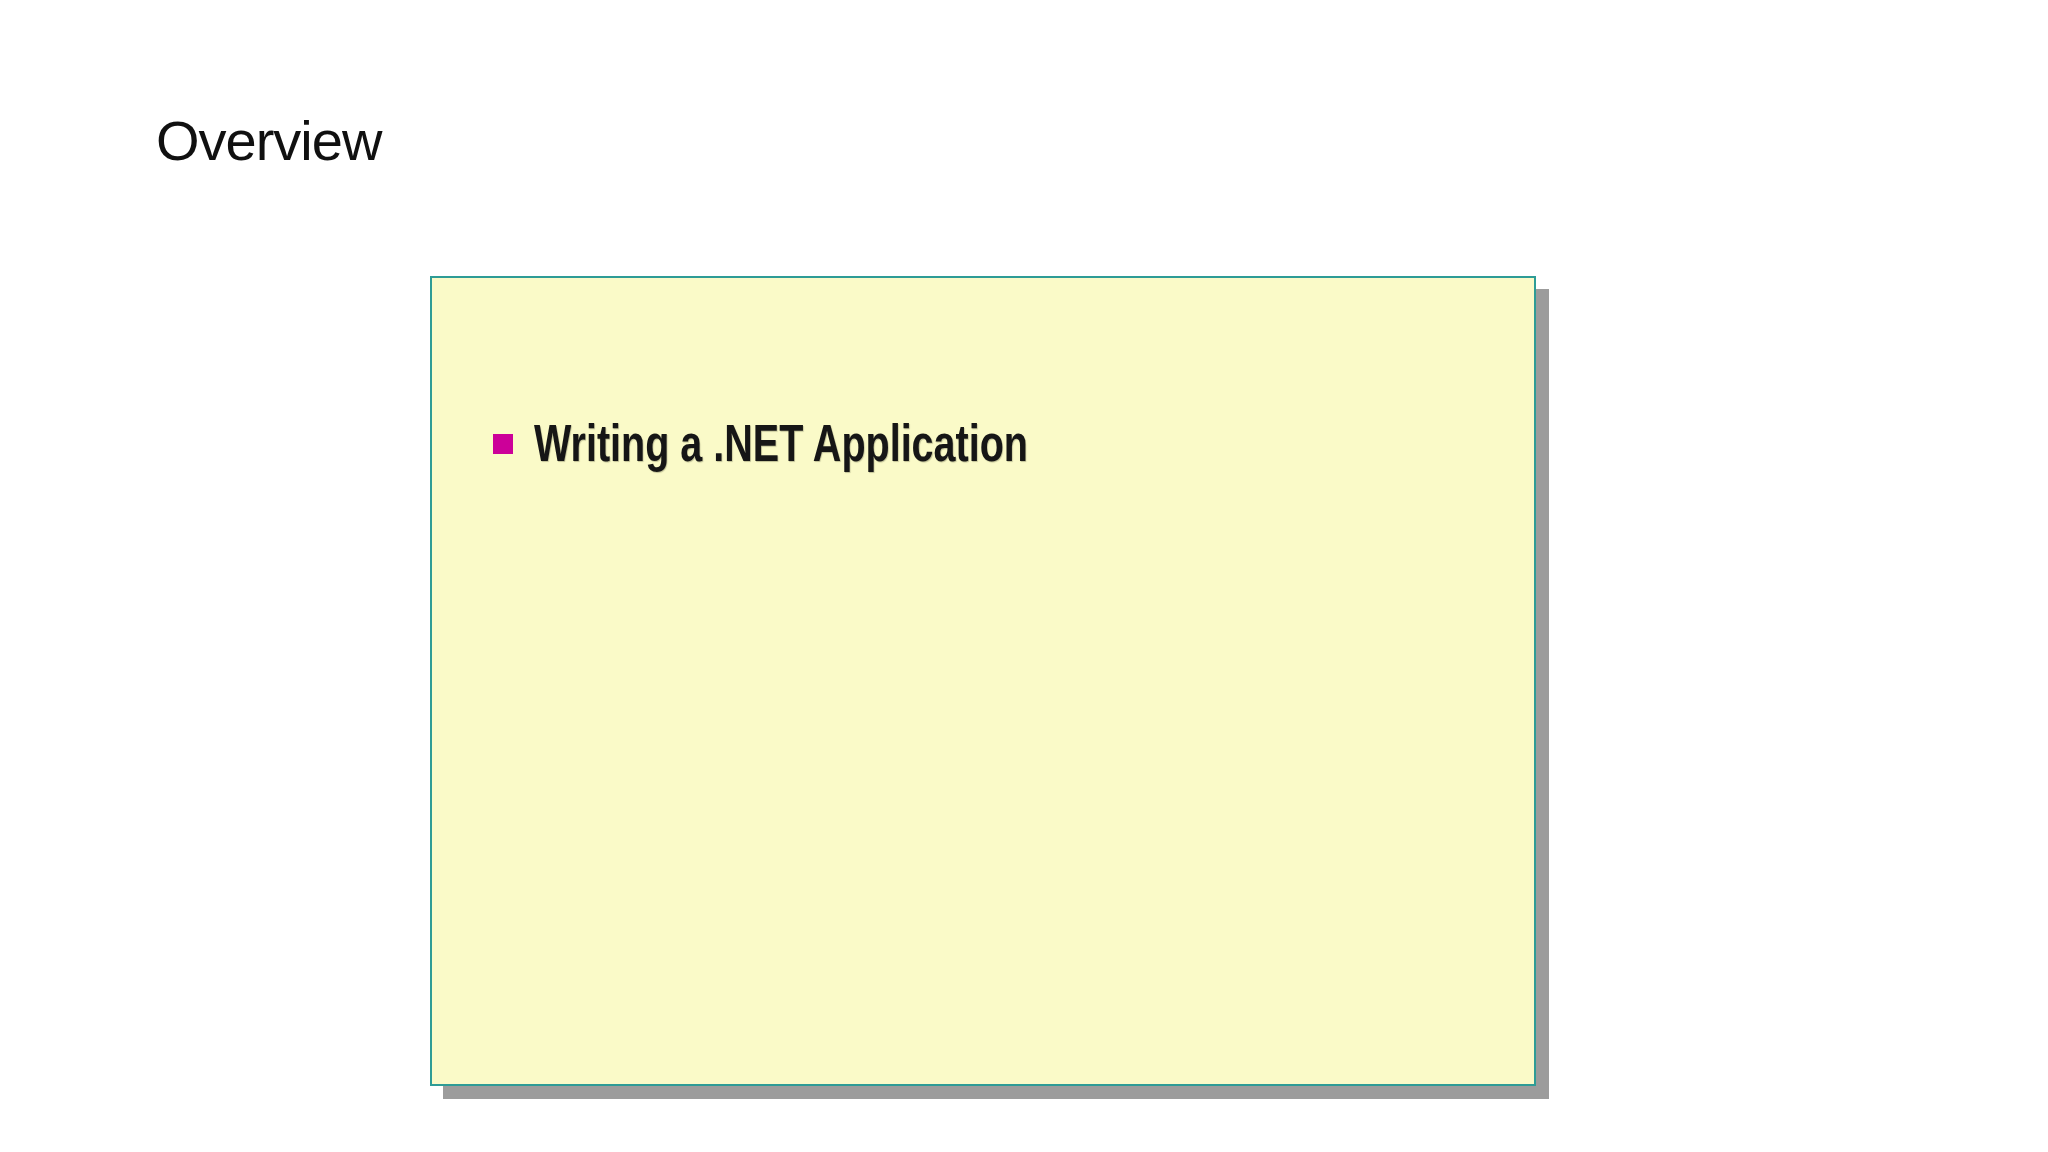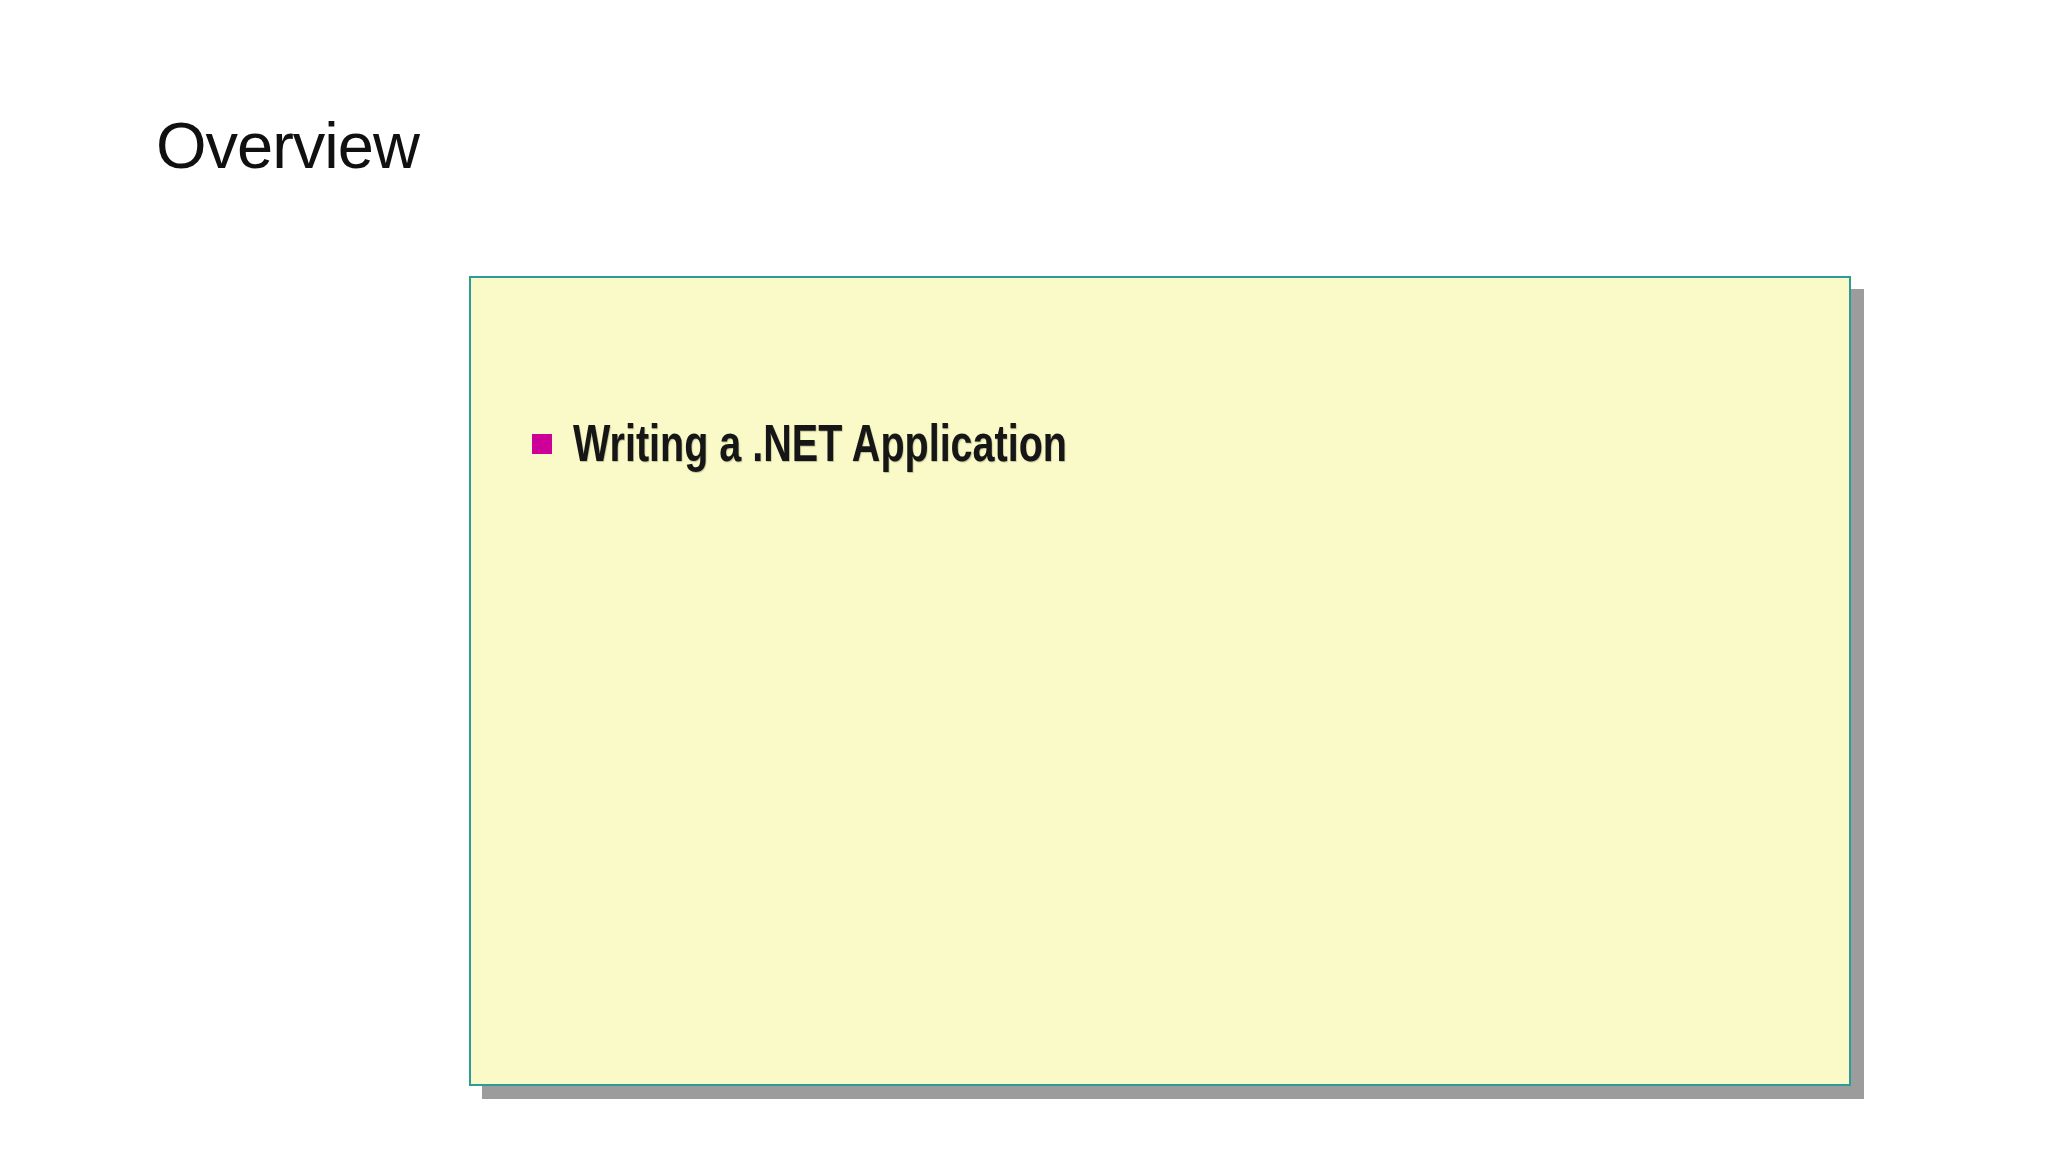--- a/index.html
+++ b/index.html
@@ -12,38 +12,37 @@
     width: 2048px;
     height: 1152px;
     background: #ffffff;
     overflow: hidden;
     font-family: "Liberation Sans", sans-serif;
   }
   .slide-title {
     position: absolute;
     left: 156px;
     top: 112px;
-    font-size: 65px;
+    font-size: 56px;
     font-weight: 400;
     letter-spacing: -1px;
     color: #101010;
     line-height: 1.05;
     white-space: nowrap;
   }
   .content-panel {
     position: absolute;
     left: 430px;
     top: 276px;
-    width: 1382px;
+    width: 1106px;
     height: 810px;
     box-sizing: border-box;
     background: #fafac8;
     border: 2px solid #2e9c96;
     box-shadow: 13px 13px 0 #9c9c9c;
-    margin-left: 39px;
   }
   .bullets {
     position: absolute;
     left: 61px;
     top: 136px;
     display: flex;
     flex-direction: column;
     gap: 23px;
   }
   .bullet-item {

